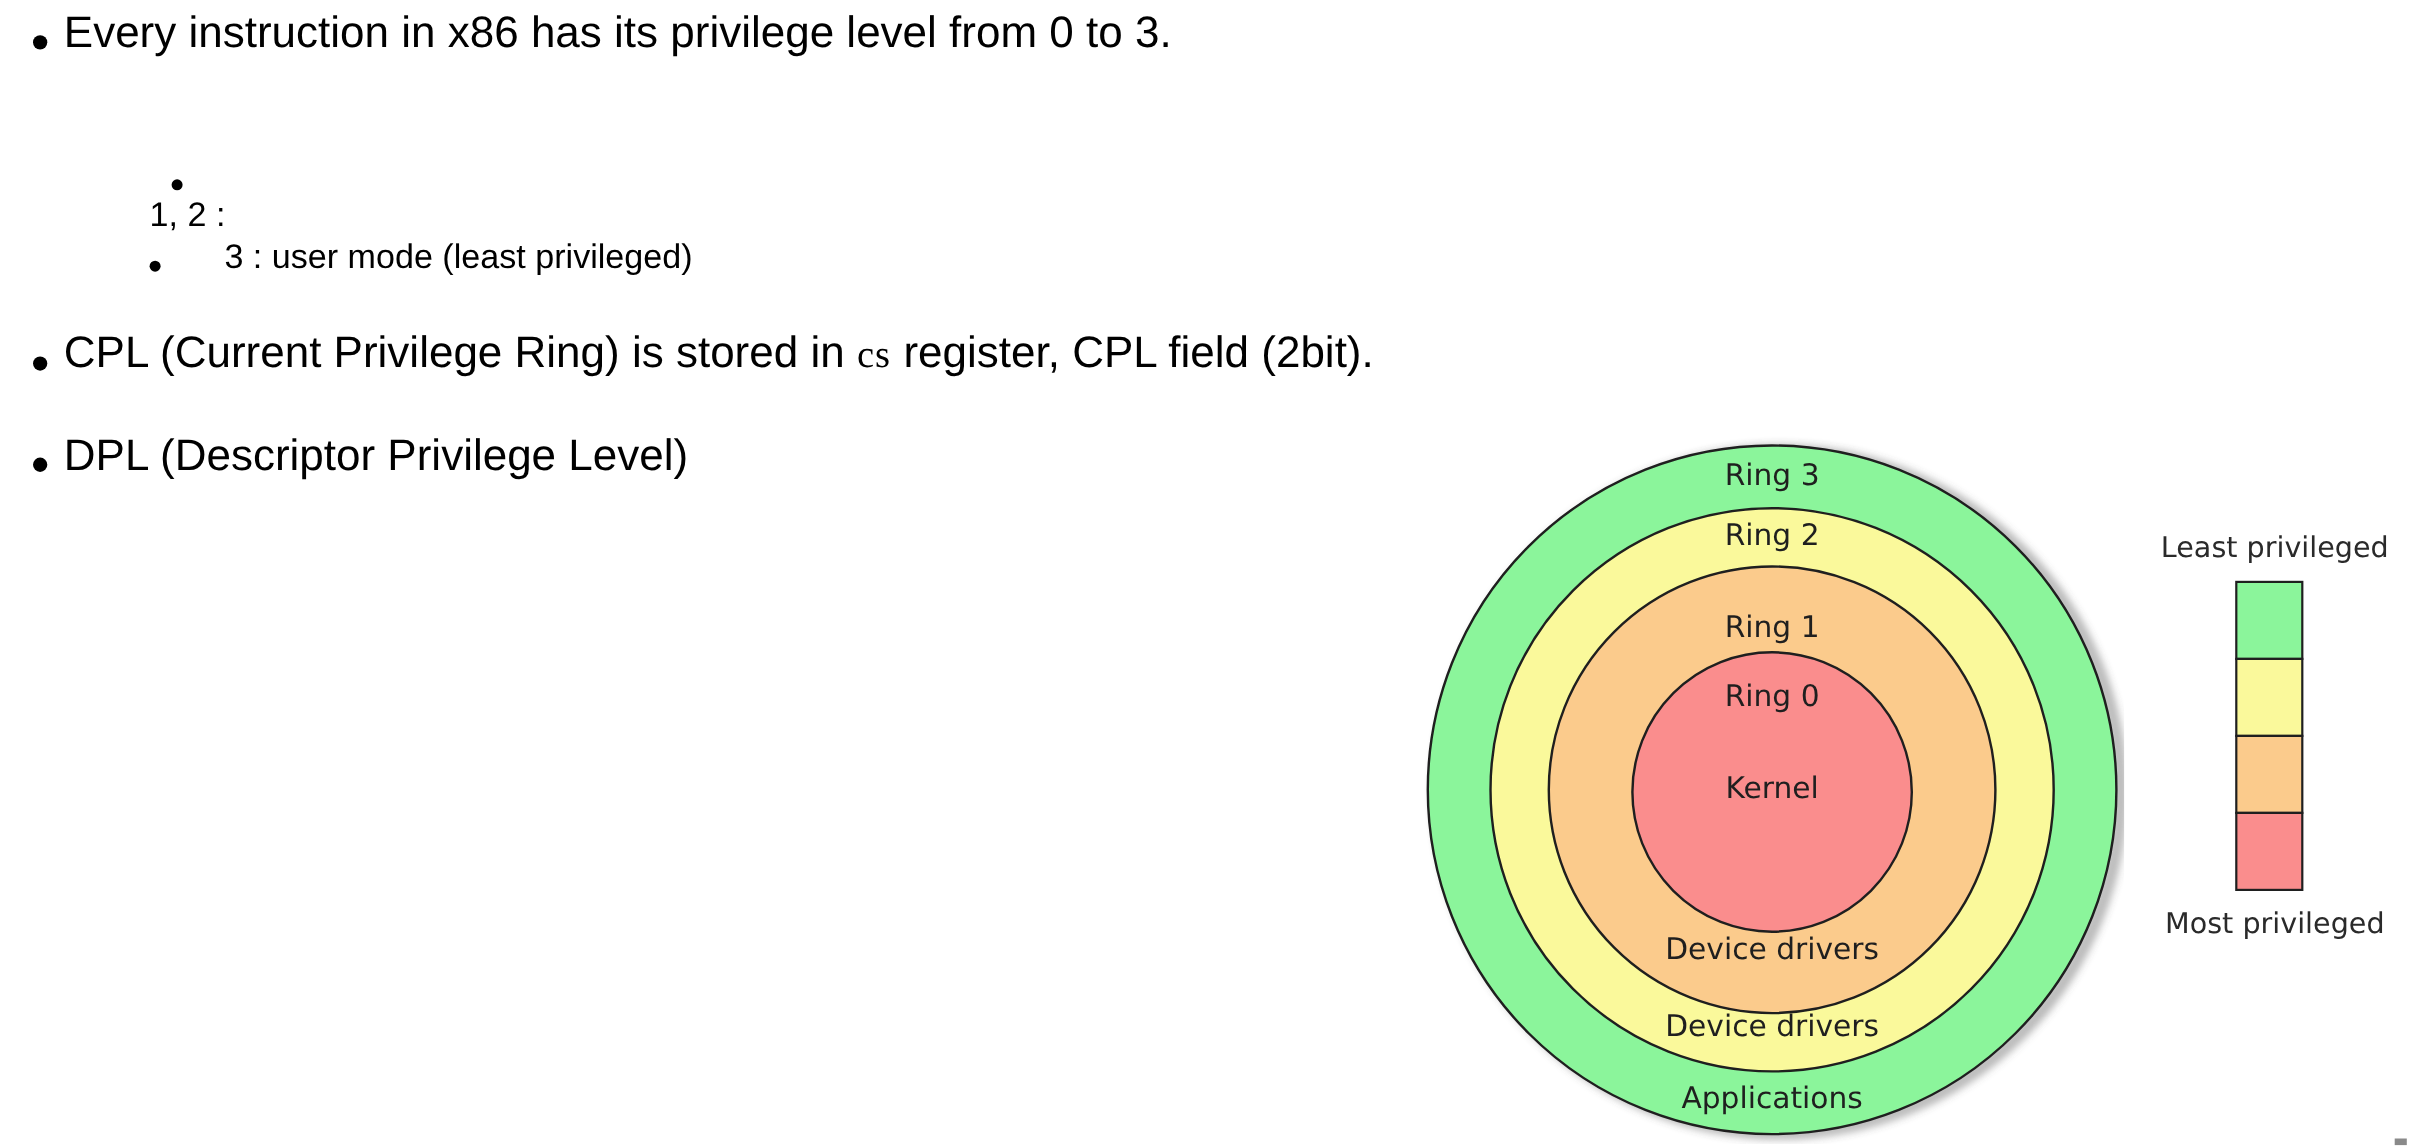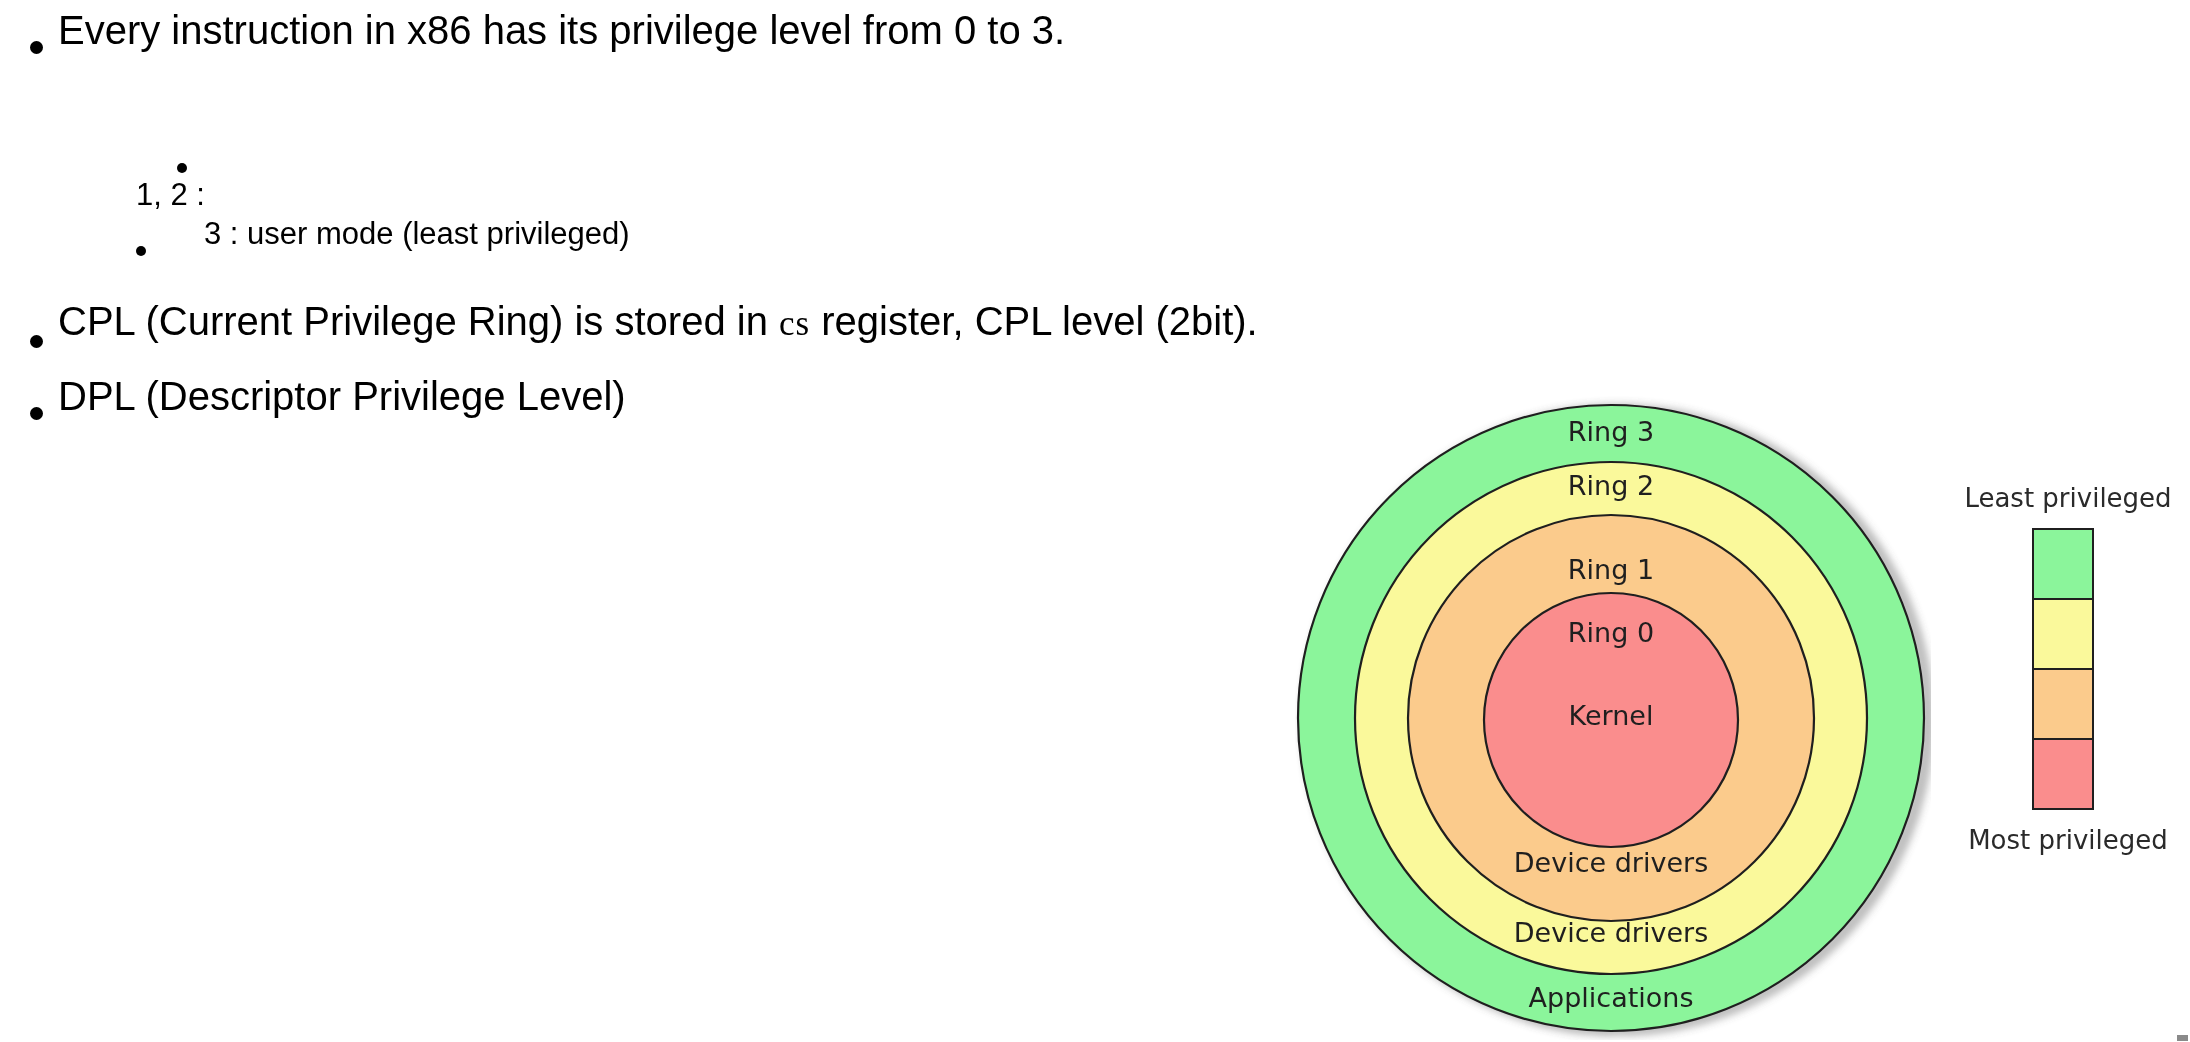--- a/index.html
+++ b/index.html
@@ -4,21 +4,21 @@
 <style>
   html,body{margin:0;padding:0;background:#ffffff;}
   #slide{
     position:relative;
     width:2190px;height:1042px;
     background:#ffffff;
     overflow:hidden;
     font-family:"Liberation Sans", sans-serif;
     color:#000;
   }
-  .row{position:absolute;display:flex;align-items:flex-end;white-space:nowrap;}
+  .row{position:absolute;display:flex;align-items:center;white-space:nowrap;}
   .row.l1{font-size:40px;line-height:48px;}
   .row.l2{font-size:31px;line-height:44px;}
   .dot{flex:none;border-radius:50%;background:#000;}
   .l1 .dot{width:13px;height:13px;margin:17px 15px 0 0;}
   .l2 .dot{width:10px;height:10px;margin:15px 18px 0 0;}
   .mono{
     font-family:Liberation Serif, serif;
     font-size:35px;
     letter-spacing:1px;
   }
@@ -55,24 +55,24 @@
     <span>1, 2 :</span>
   </div>
 
   <div class="row l2" style="top:212px;left:136px;gap:40px;">
     <span class="dot"></span>
     <span>3 : user mode (least privileged)</span>
   </div>
 
   <div class="row l1" style="top:297px;left:30px;">
     <span class="dot"></span>
-    <span><span>CPL (Current Privilege Ring) is stored in </span><span class="mono">cs</span><span> register, CPL level (2bit).</span></span>
+    <span><span>CPL (Current Privilege Ring) is stored in </span><span class="mono">cs</span><span> register, CPL field (2bit).</span></span>
   </div>
 
-  <div class="row l1" style="top:372px;left:30px;">
+  <div class="row l1" style="top:390px;left:30px;">
     <span class="dot"></span>
     <span>DPL (Descriptor Privilege Level)</span>
   </div>
 
   <svg style="position:absolute;left:1295px;top:395px;" width="636" height="645" viewBox="0 0 636 645">
     <defs>
       <filter id="soft" x="-10%" y="-10%" width="130%" height="130%">
         <feGaussianBlur stdDeviation="4"></feGaussianBlur>
       </filter>
     </defs>

